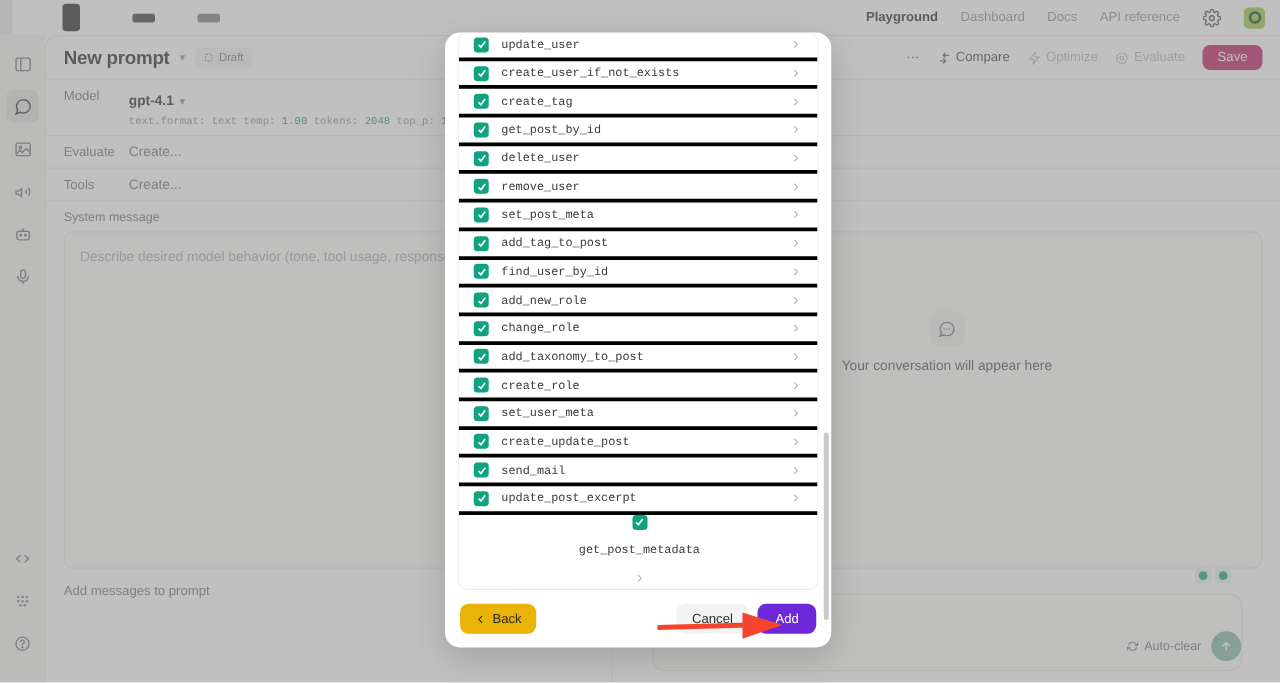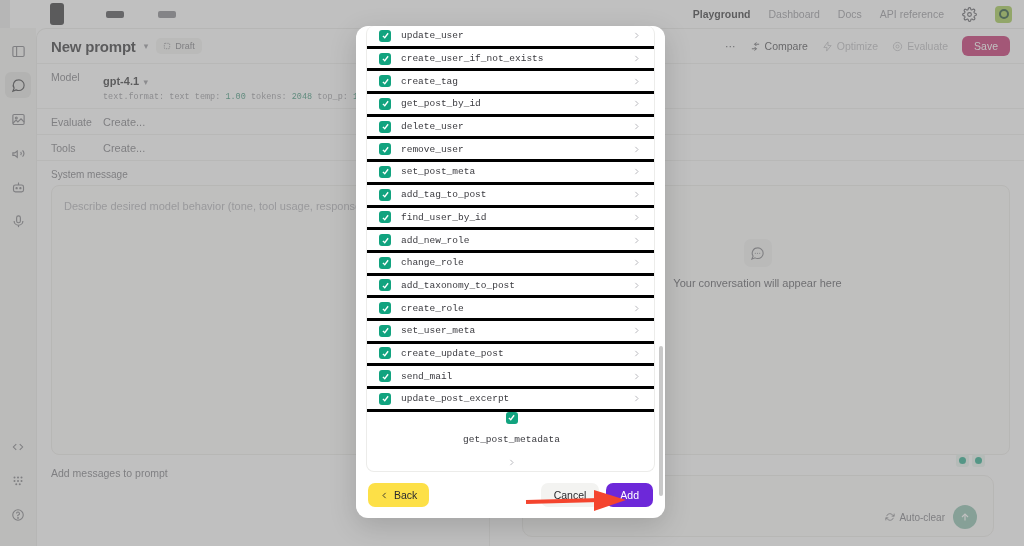--- a/index.html
+++ b/index.html
@@ -122,35 +122,35 @@
   }
   .sysmsg-ph { font-size: 11px; color: #a9a9ae; }
   .addmsg { font-size: 10.5px; color: #6f6f75; padding: 12px 14px; }
 
   
   .conv-pane {
     position: absolute; left: 452px; top: 0; width: 536px; height: 518px;
     border-left: 1px solid #ededea;
   }
   .conv-empty {
-    position: absolute; top: 210px; left: 0; width: 100%;
+    position: absolute; top: 220px; left: 0; width: 100%;
     display: flex; flex-direction: column; align-items: center; gap: 10px;
   }
   .conv-icon {
     width: 28px; height: 28px; border-radius: 7px; background: #f1f1ef;
     display: flex; align-items: center; justify-content: center; color: #6f6f75;
   }
   .conv-text { font-size: 11px; color: #4a4a50; }
 
   .composer {
     position: absolute; left: 32px; bottom: 10px; width: 472px; height: 62px;
     border: 1px solid #eceae6; border-radius: 10px; background: #fcfcfb;
   }
   .composer-foot {
-    position: absolute; right: 16px; bottom: 7px;
+    position: absolute; right: 0; bottom: 7px;
     display: flex; align-items: center; gap: 8px;
   }
   .autoclear { font-size: 10px; color: #6f6f75; display: flex; align-items: center; gap: 4px; }
   .send-btn {
     width: 24px; height: 24px; border-radius: 50%;
     background: #7fb8a4; color: #ffffff;
     display: flex; align-items: center; justify-content: center;
     font-size: 12px; border: none;
   }
   .mini-chips {
@@ -199,21 +199,21 @@
     border-radius: 4px; flex: none;
   }
   .tool-row.hover .row-chev { background: #eeeeec; color: #4a4a50; }
 
   .modal-foot {
     height: 46px; display: flex; align-items: center;
     padding: 0 12px; gap: 8px;
   }
   .btn-back {
     display: inline-flex; align-items: center; gap: 5px;
-    background: #fde047; color: #2a2a2e; border: none;
+    background: #eab308; color: #2a2a2e; border: none;
     font-size: 10.5px; padding: 6px 12px; border-radius: 7px;
     font-family: "Liberation Sans", sans-serif;
   }
   .foot-right { margin-left: auto; display: flex; align-items: flex-start; gap: 7px; }
   .btn-cancel {
     background: #f3f3f1; color: #2a2a2e; border: none;
     font-size: 10.5px; padding: 6px 13px; border-radius: 7px;
     font-family: "Liberation Sans", sans-serif;
   }
   .btn-add {

